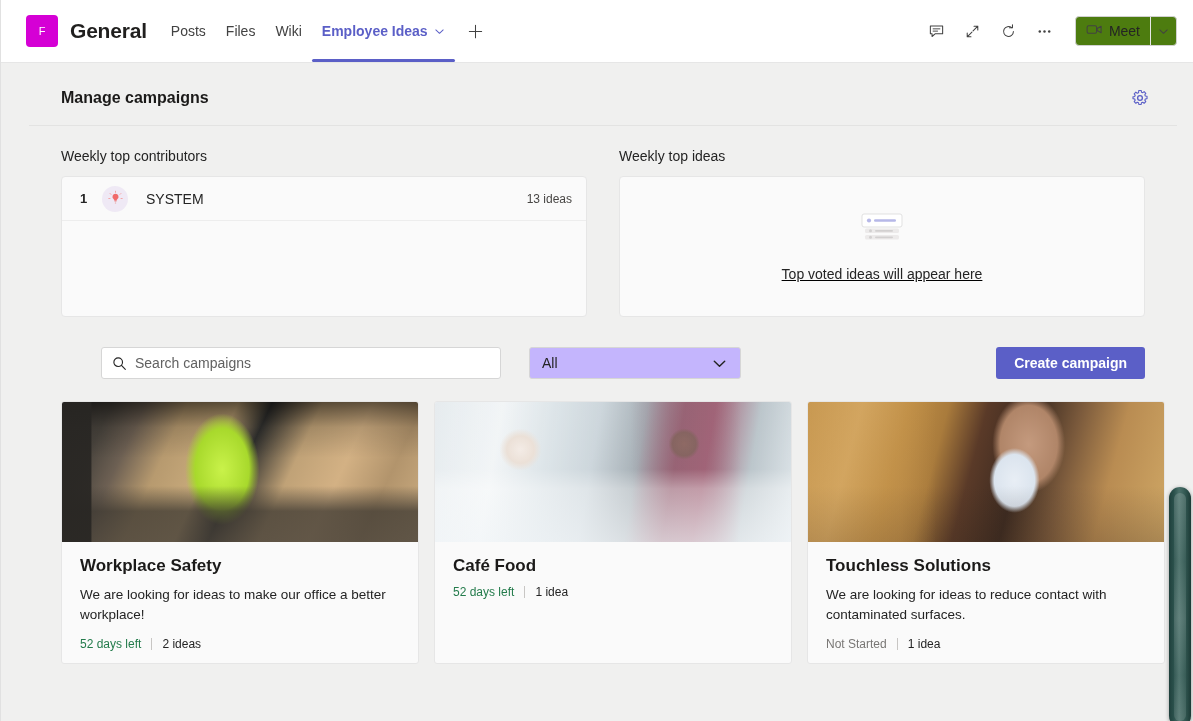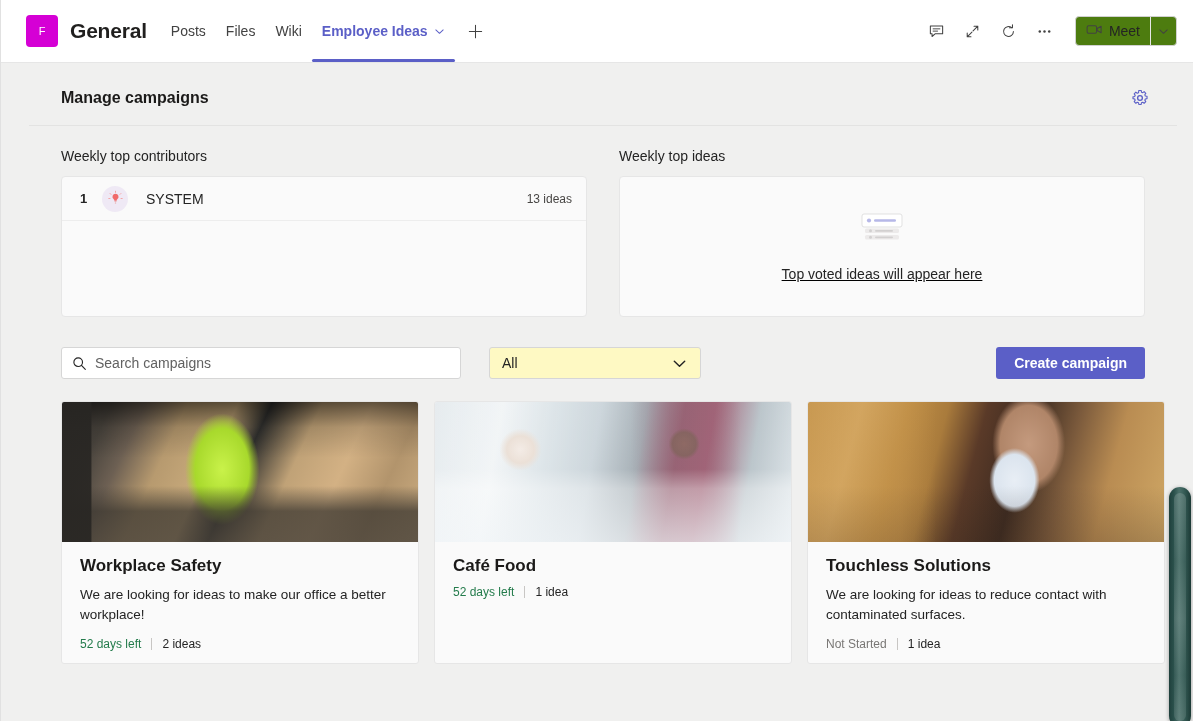--- a/index.html
+++ b/index.html
@@ -142,32 +142,32 @@
 
   
   .toolbar {
     display: flex; align-items: center;
     padding: 30px 32px 0 32px;
     gap: 28px;
   }
   .search-wrap {
     position: relative; width: 400px; height: 32px;
     background: #fff; border: 1px solid #d6d6d6; border-radius: 3px;
-    display: flex; align-items: center; padding: 0 10px;
+    display: flex; align-items: center; padding: 0 10px; margin-left: 40px;
   }
   .search-wrap .s-icon { display:flex; margin-right: 8px; color:#242424; }
   .search-input {
     border: none; outline: none; background: transparent;
     font-size: 14px; color: #242424; width: 100%;
     font-family: "Liberation Sans", sans-serif;
   }
   .search-input::placeholder { color: #616161; }
   .select-wrap {
     position: relative; width: 212px; height: 32px;
-    background: #fef9c3; border: 1px solid #d6d6d6; border-radius: 3px;
+    background: #c4b5fd; border: 1px solid #d6d6d6; border-radius: 3px;
     display: flex; align-items: center; padding: 0 12px;
     cursor: pointer;
   }
   .select-value { font-size: 14px; color: #242424; }
   .select-caret { margin-left: auto; display: flex; color: #242424; }
   .create-btn {
     margin-left: auto;
     background: #5b5fc7; color: #fff;
     font-size: 14px; font-weight: bold;
     border: none; border-radius: 3px;

